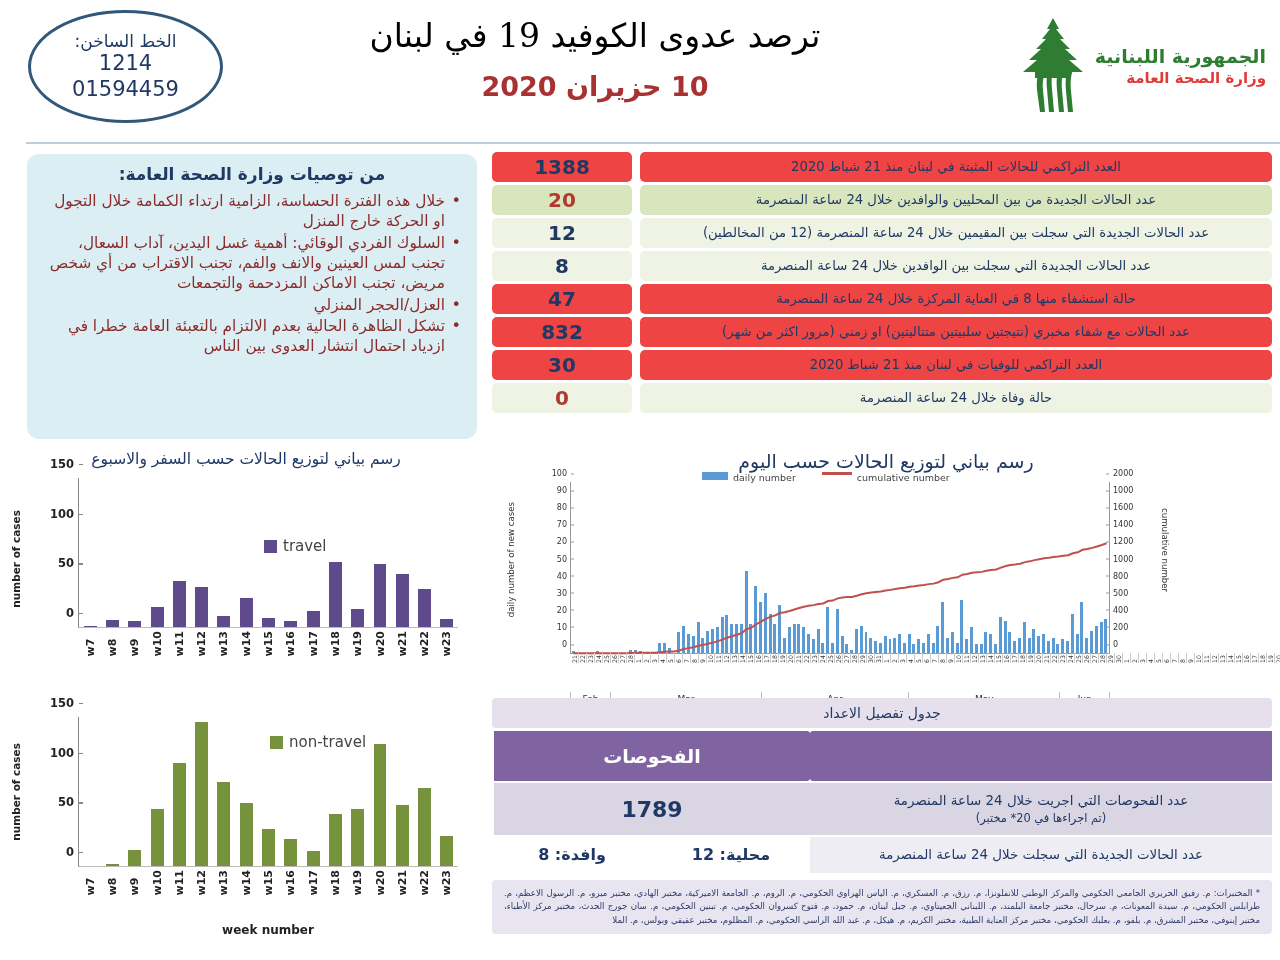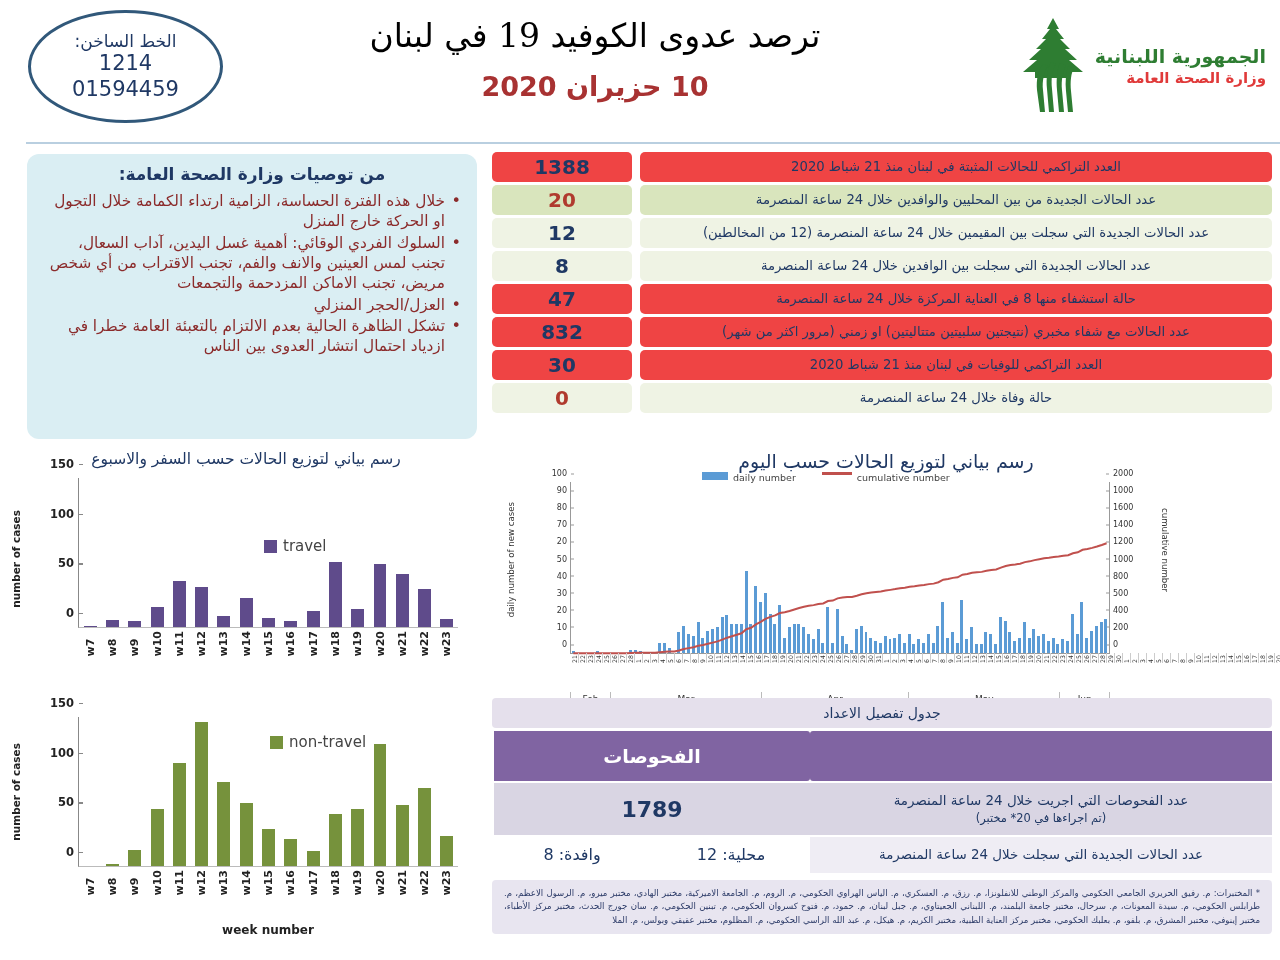--- a/index.html
+++ b/index.html
@@ -217,21 +217,21 @@
   .tr-desc .sub { font-size: 11.4px; display: block; margin-top: 2px; }
   .tr-val {
     width: 318px; display: flex; align-items: center; justify-content: center;
     font-size: 22px; font-weight: bold; color: #1f3864; border-left: 2px solid #fff;
   }
   .tests-row.shaded .tr-desc, .tests-row.shaded .tr-val { background: #d9d5e3; }
   .tests-row.light  .tr-desc, .tests-row.light  .tr-val { background: #efedf4; }
   .split-val { width: 318px; display: flex; direction: rtl; border-left: 2px solid #fff; }
   .split-cell {
     flex: 1 1 50%; display: flex; align-items: center; justify-content: center;
-    font-size: 16px; font-weight: normal; color: #1f3864; padding: 8px 0;
+    font-size: 16px; font-weight: bold; color: #1f3864; padding: 8px 0;
   }
   .split-cell + .split-cell { border-right: 2px solid #fff; }
 
   .footnote {
     position: absolute; left: 0; top: 730px; width: 780px;
     background: #e8e5f0; border-radius: 4px;
     padding: 7px 12px; font-size: 8.6px; line-height: 1.55;
     color: #2b3a67; text-align: justify; direction: rtl;
   }
 </style>

